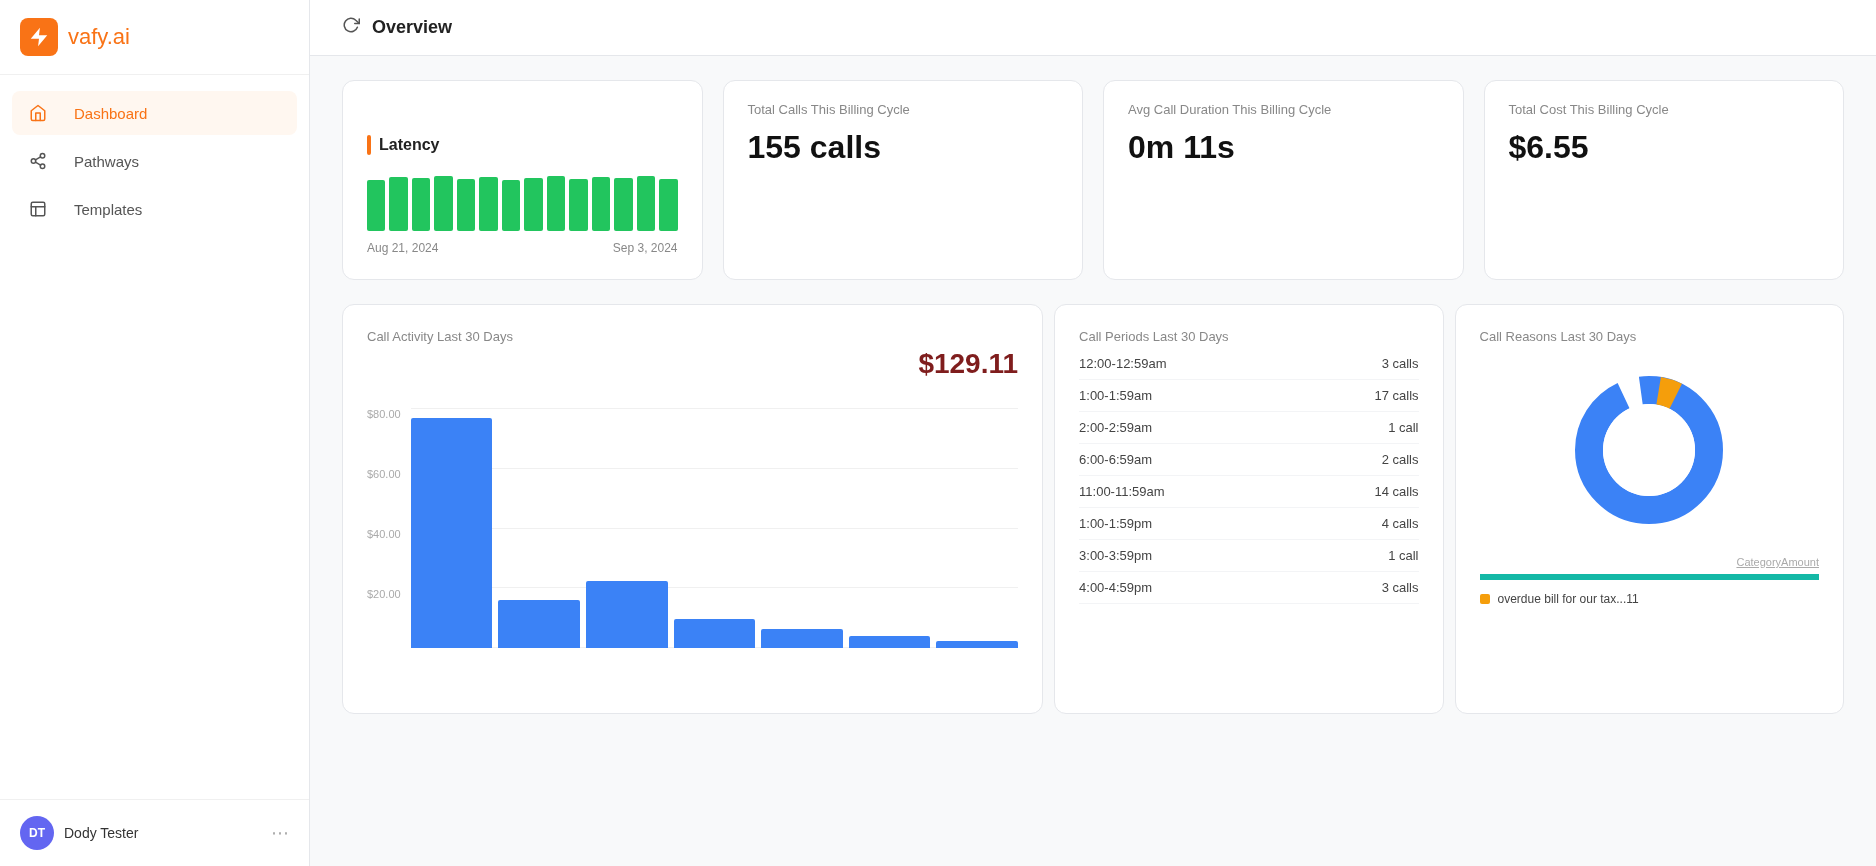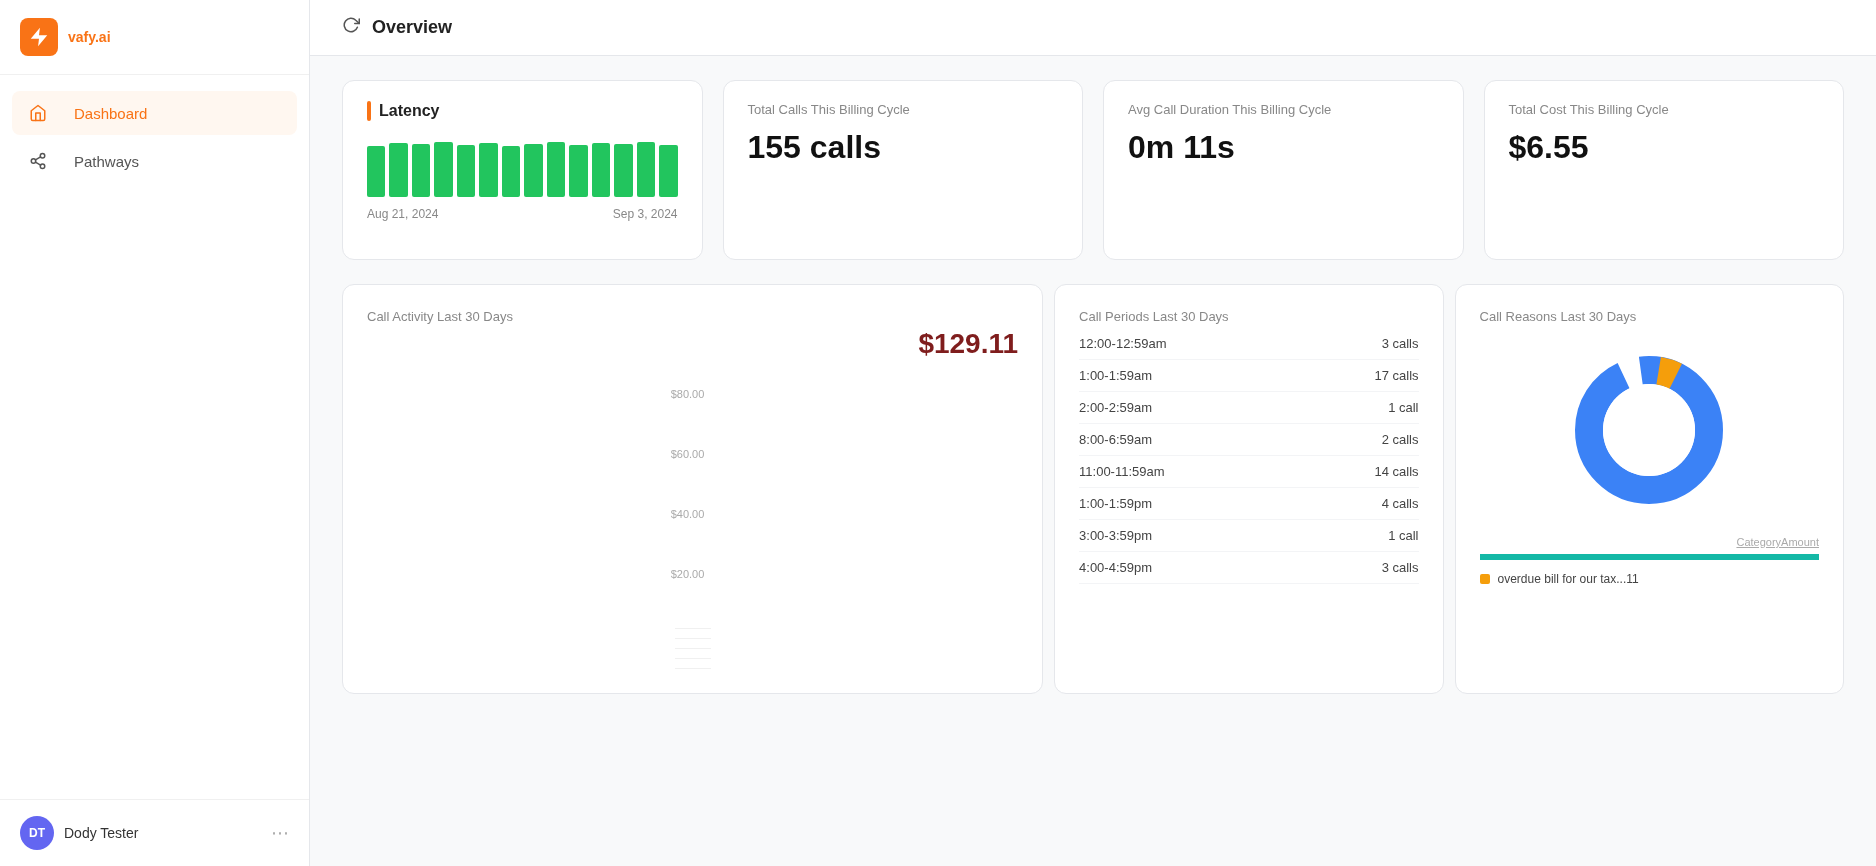--- a/index.html
+++ b/index.html
@@ -22,21 +22,21 @@
       gap: 10px;
       border-bottom: 1px solid #f0f0f0;
     }
     .logo-icon {
       width: 38px; height: 38px;
       background: #f97316;
       border-radius: 8px;
       display: flex; align-items: center; justify-content: center;
     }
     .logo-icon svg { width: 22px; height: 22px; }
-    .logo-text { font-size: 14px; font-weight: 700; color: #111; }
+    .logo-text { font-size: 22px; font-weight: 400; color: #111; }
     .logo-text span { color: #f97316; }
 
     .nav-list { list-style: none; padding: 16px 12px; flex: 1; }
     .nav-item {
       display: flex; align-items: center; gap: 26px;
       padding: 12px 16px;
       border-radius: 8px;
       cursor: pointer;
       font-size: 15px;
       font-weight: 500;
@@ -114,20 +114,21 @@
 
     
     .latency-title {
       display: flex;
       align-items: center;
       gap: 8px;
       font-size: 16px;
       font-weight: 600;
       color: #222;
       margin-bottom: 16px;
+      margin-top: 34px;
     }
     .latency-bar-indicator {
       width: 4px; height: 20px;
       background: #f97316;
       border-radius: 2px;
     }
     .latency-bars {
       display: flex;
       gap: 4px;
       align-items: flex-end;
@@ -166,22 +167,21 @@
       color: #7f1d1d;
       margin-bottom: 28px;
       text-align: right;
     }
 
     
     .bar-chart-area {
       position: relative;
       height: 281px;
       display: flex;
-      align-items: center;
-      flex-direction: column;
+      align-items: flex-start;
     }
     .y-axis {
       display: flex;
       flex-direction: column;
       justify-content: space-between;
       height: 240px;
       padding-bottom: 0;
       margin-right: 10px;
     }
     .y-label {
@@ -300,20 +300,30 @@
         <svg width="18" height="18" viewBox="0 0 24 24" fill="none" stroke="#555" stroke-width="2" stroke-linecap="round" stroke-linejoin="round">
           <circle cx="18" cy="5" r="3"></circle>
             <circle cx="6" cy="12" r="3"></circle>
             <circle cx="18" cy="19" r="3"></circle>
           <line x1="8.59" y1="13.51" x2="15.42" y2="17.49"></line>
             <line x1="15.41" y1="6.51" x2="8.59" y2="10.49"></line>
         </svg>
       </span>
       <span>Pathways</span>
     </li>
+    <li class="nav-item">
+      <span class="nav-icon">
+        <svg width="18" height="18" viewBox="0 0 24 24" fill="none" stroke="#555" stroke-width="2" stroke-linecap="round" stroke-linejoin="round">
+          <rect x="3" y="3" width="18" height="18" rx="2"></rect>
+            <line x1="3" y1="9" x2="21" y2="9"></line>
+            <line x1="9" y1="21" x2="9" y2="9"></line>
+        </svg>
+      </span>
+      <span>Templates</span>
+    </li>
   </ul>
   <div class="sidebar-footer">
     <div class="avatar">DT</div>
     <span class="user-name">Dody Tester</span>
     <span class="more-icon">⋯</span>
   </div>
 </div>
 
 <div id="main">
   <div id="header">
@@ -428,21 +438,21 @@
             </div>
             <div class="period-row">
               <span class="period-time">1:00-1:59am</span>
       <span class="period-calls">17 calls</span>
             </div>
             <div class="period-row">
               <span class="period-time">2:00-2:59am</span>
       <span class="period-calls">1 call</span>
             </div>
             <div class="period-row">
-              <span class="period-time">8:00-6:59am</span>
+              <span class="period-time">6:00-6:59am</span>
       <span class="period-calls">2 calls</span>
             </div>
             <div class="period-row">
               <span class="period-time">11:00-11:59am</span>
       <span class="period-calls">14 calls</span>
             </div>
             <div class="period-row">
               <span class="period-time">1:00-1:59pm</span>
       <span class="period-calls">4 calls</span>
             </div>

